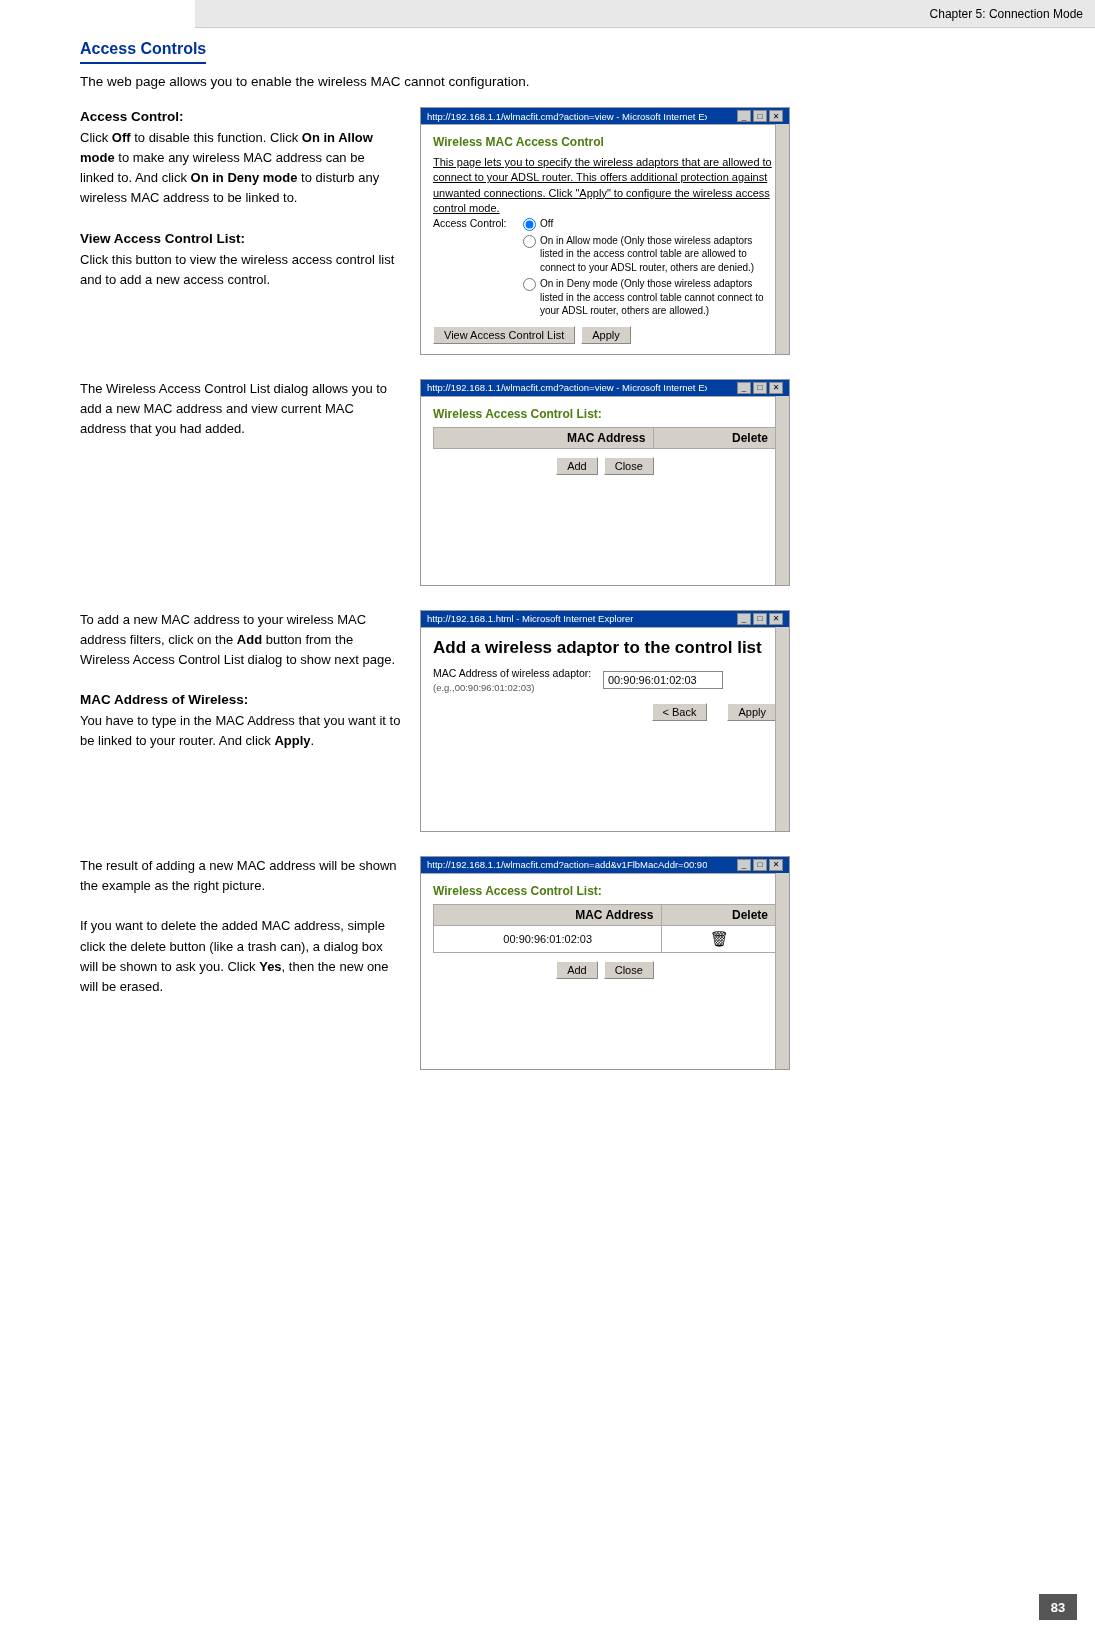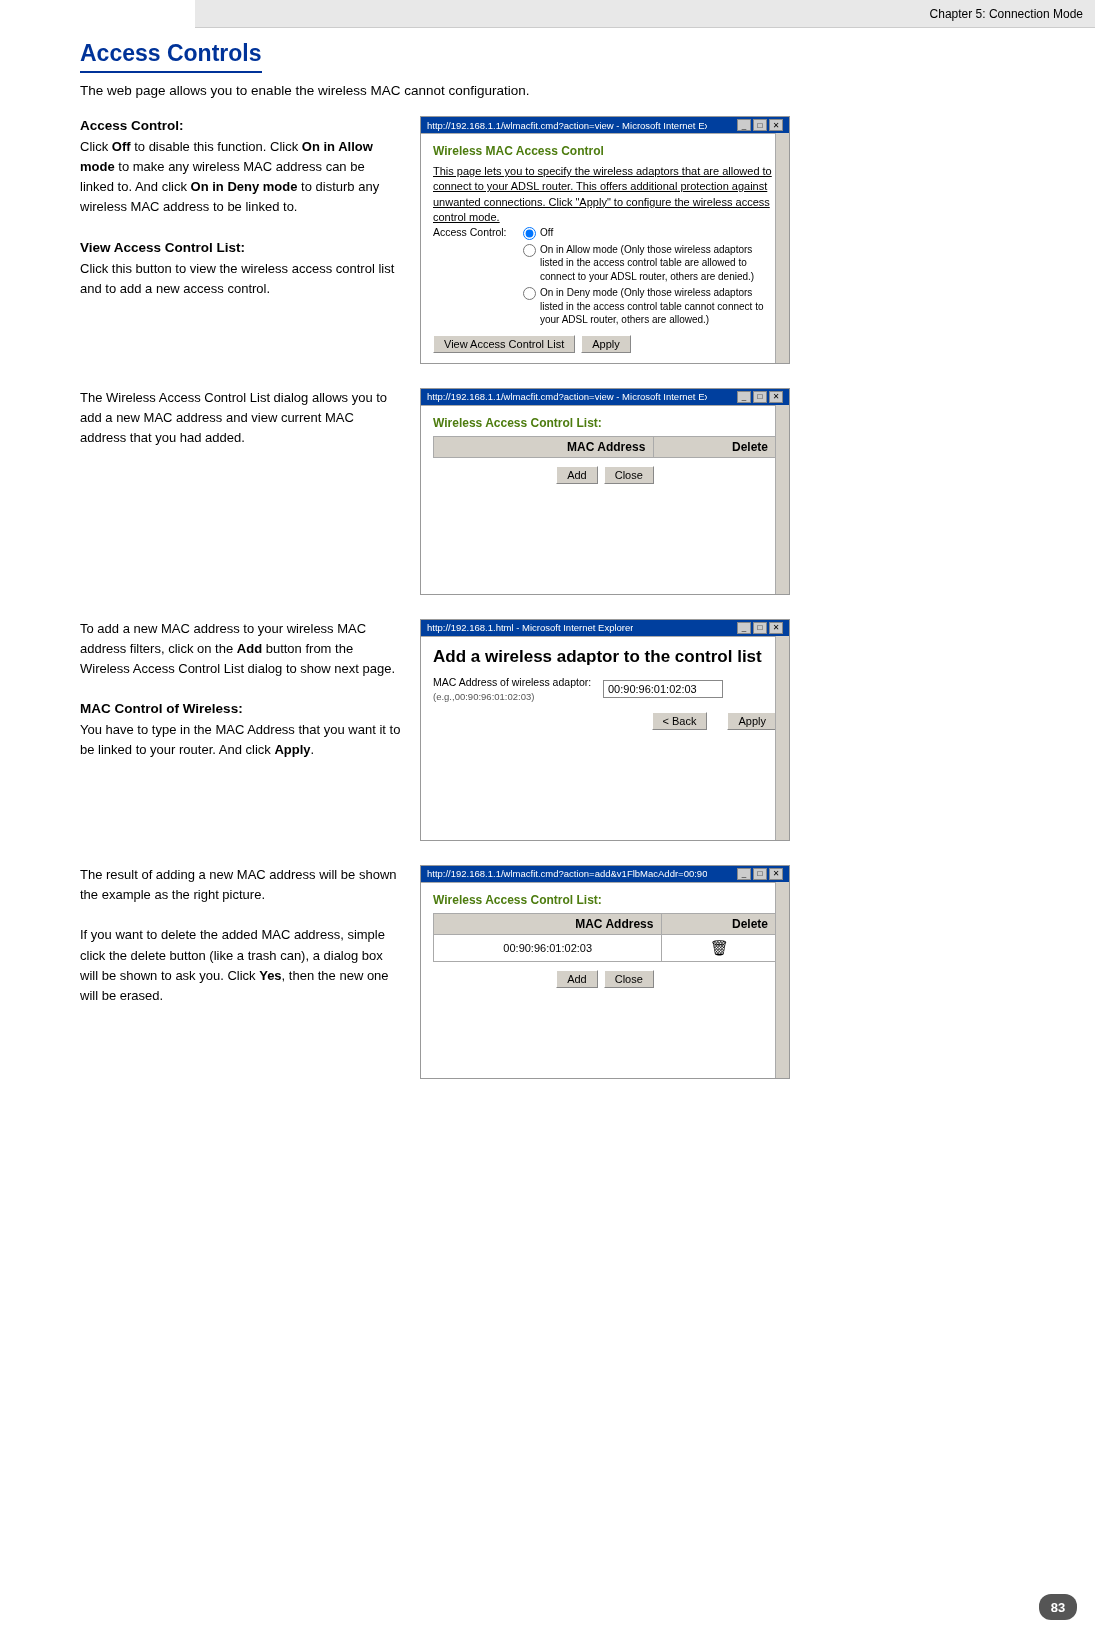--- a/index.html
+++ b/index.html
@@ -31,40 +31,40 @@
 
     
     .page-number-badge {
       position: absolute;
       bottom: 18px;
       right: 18px;
       background: #555;
       color: #fff;
       width: 38px;
       height: 26px;
-      border-radius: 12px;
+      border-radius: 0;
       display: flex;
       align-items: center;
       justify-content: center;
       font-size: 13px;
       font-weight: bold;
     }
 
     
     .main-content {
       position: absolute;
       top: 40px;
       left: 80px;
       right: 40px;
       bottom: 60px;
     }
 
     
     .page-title {
-      font-size: 23px;
+      font-size: 16px;
       font-weight: bold;
       color: #003399;
       font-family: Arial, sans-serif;
       margin-bottom: 10px;
       border-bottom: 2px solid #003399;
       padding-bottom: 4px;
       display: inline-block;
     }
 
     .intro-text {
@@ -411,21 +411,21 @@
         </div>
       </div>
     </div>
   </div>
 
   
   <div class="section-row">
     <div class="section-left">
       <p>To add a new MAC address to your wireless MAC address filters, click on the <b>Add</b> button from the Wireless Access Control List dialog to show next page.</p>
       <br>
-      <p><span class="label-bold">MAC Control of Wireless:</span><br>
+      <p><span class="label-bold">MAC Address of Wireless:</span><br>
       <span>You have to type in the MAC Address that you want it to be linked to your router. And click <b>Apply</b>.</span></p>
     </div>
     <div class="section-right">
       <div class="browser-window add-dialog">
         <div class="browser-titlebar">
           <span style="font-size:9.5px; overflow:hidden; white-space:nowrap; max-width:280px;">http://192.168.1.html - Microsoft Internet Explorer</span>
           <div class="browser-titlebar-buttons">
             <div class="browser-titlebar-btn">_</div>
             <div class="browser-titlebar-btn">□</div>
             <div class="browser-titlebar-btn">✕</div>

